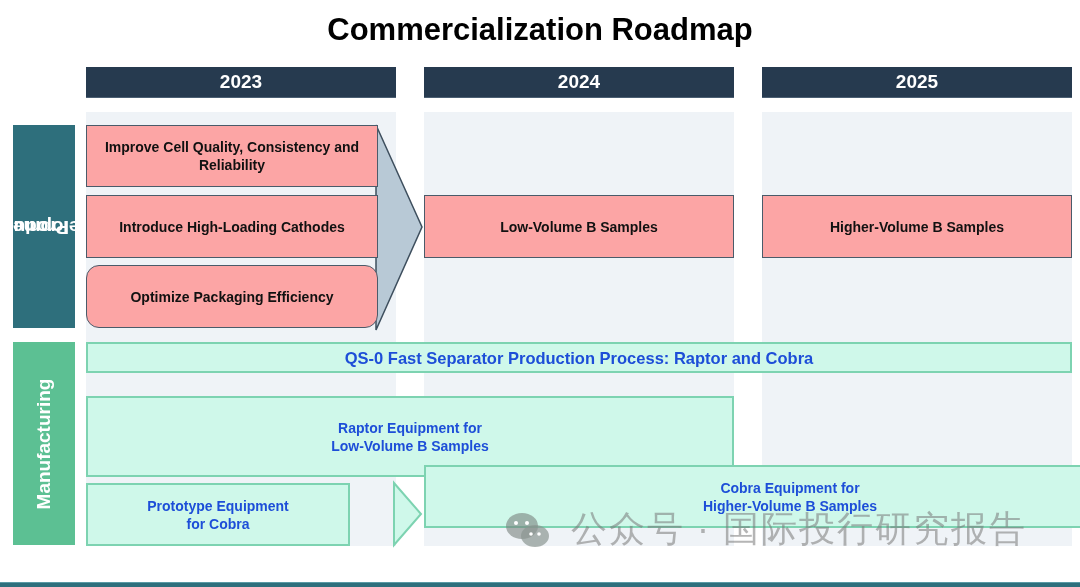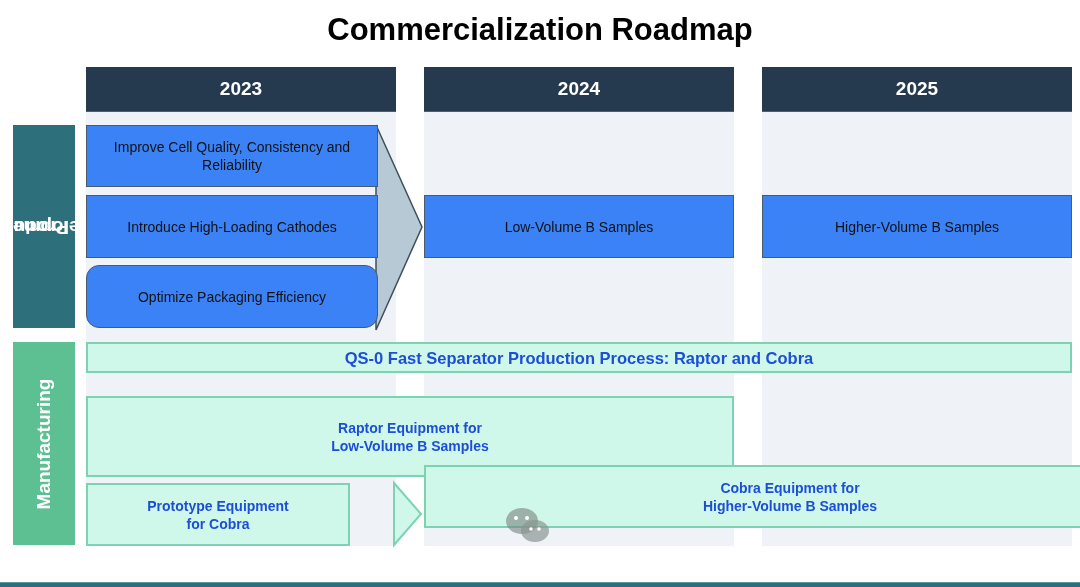--- a/index.html
+++ b/index.html
@@ -1,28 +1,28 @@
 <!DOCTYPE html>
 <html><head>
 <meta charset="utf-8">
 <style>
   html, body { margin:0; padding:0; }
   body { width:1080px; height:587px; background:#ffffff; position:relative; overflow:hidden;
          font-family:"Liberation Sans", sans-serif; }
   .abs { position:absolute; box-sizing:border-box; }
   .title { left:0; top:12px; width:1080px; text-align:center; font-size:31px; font-weight:bold; color:#000; }
   .col-bg { background:#eff3f7; top:112px; height:434px; }
-  .year { background:#263a4f; color:#fff; font-weight:bold; font-size:19px; top:67px; height:45px;
+  .year { background:#263a4f; color:#fff; font-weight:bold; font-size:19px; top:67px; height:31px;
           display:flex; align-items:center; justify-content:center; border-bottom:1px solid #4b5f73; }
   .row-label { color:#fff; font-weight:bold; font-size:19px; display:flex; align-items:center; justify-content:center; }
   .row-label span { transform:rotate(-90deg); white-space:nowrap; text-align:center; line-height:22px; display:block; }
   .pd-label { left:13px; top:125px; width:62px; height:203px; background:#2e6f7c; }
   .mf-label { left:13px; top:342px; width:62px; height:203px; background:#5cc093; }
-  .pd-box { background:#3b82f6; border:1.5px solid #4a5b6a; display:flex; align-items:center; justify-content:center;
-            text-align:center; font-weight:normal; font-size:14px; color:#111; line-height:18px; padding:0 8px; }
+  .pd-box { background:#fca5a5; border:1.5px solid #4a5b6a; display:flex; align-items:center; justify-content:center;
+            text-align:center; font-weight:bold; font-size:14px; color:#111; line-height:18px; padding:0 8px; }
   .mf-box { background:#cff8ea; border:2px solid #7dd3b1; display:flex; align-items:center; justify-content:center;
             text-align:center; font-weight:bold; font-size:14px; color:#1d4ed8; line-height:18px; padding:0 8px; }
   .mf-box.big { font-size:16.5px; }
   .watermark { left:505px; top:505px; display:flex; align-items:center; color:rgba(120,120,120,0.55);
                font-size:36px; letter-spacing:2px; pointer-events:none; }
   .wm-icon { width:46px; height:40px; margin-right:20px; position:relative; }
   .bottom-bar { left:0; top:582px; width:1080px; height:5px; background:#2e6f7c; border-top:1px solid #5a9aa5; }
   svg.arrow { overflow:visible; }
 </style>
 </head>
@@ -81,15 +81,16 @@
 
 <div class="abs watermark">
   <svg class="wm-icon" viewBox="0 0 46 40">
     <ellipse cx="17" cy="16" rx="16" ry="13" fill="rgba(120,130,125,0.6)"></ellipse>
     <ellipse cx="30" cy="26" rx="14" ry="11" fill="rgba(140,150,145,0.7)"></ellipse>
     <circle cx="11" cy="13" r="2" fill="#fff"></circle>
       <circle cx="22" cy="13" r="2" fill="#fff"></circle>
     <circle cx="26" cy="24" r="1.8" fill="#fff"></circle>
       <circle cx="34" cy="24" r="1.8" fill="#fff"></circle>
   </svg>
+  <span>公众号 · 国际投行研究报告</span>
 </div>
 
 <div class="abs bottom-bar"></div>
 
 </body></html>

